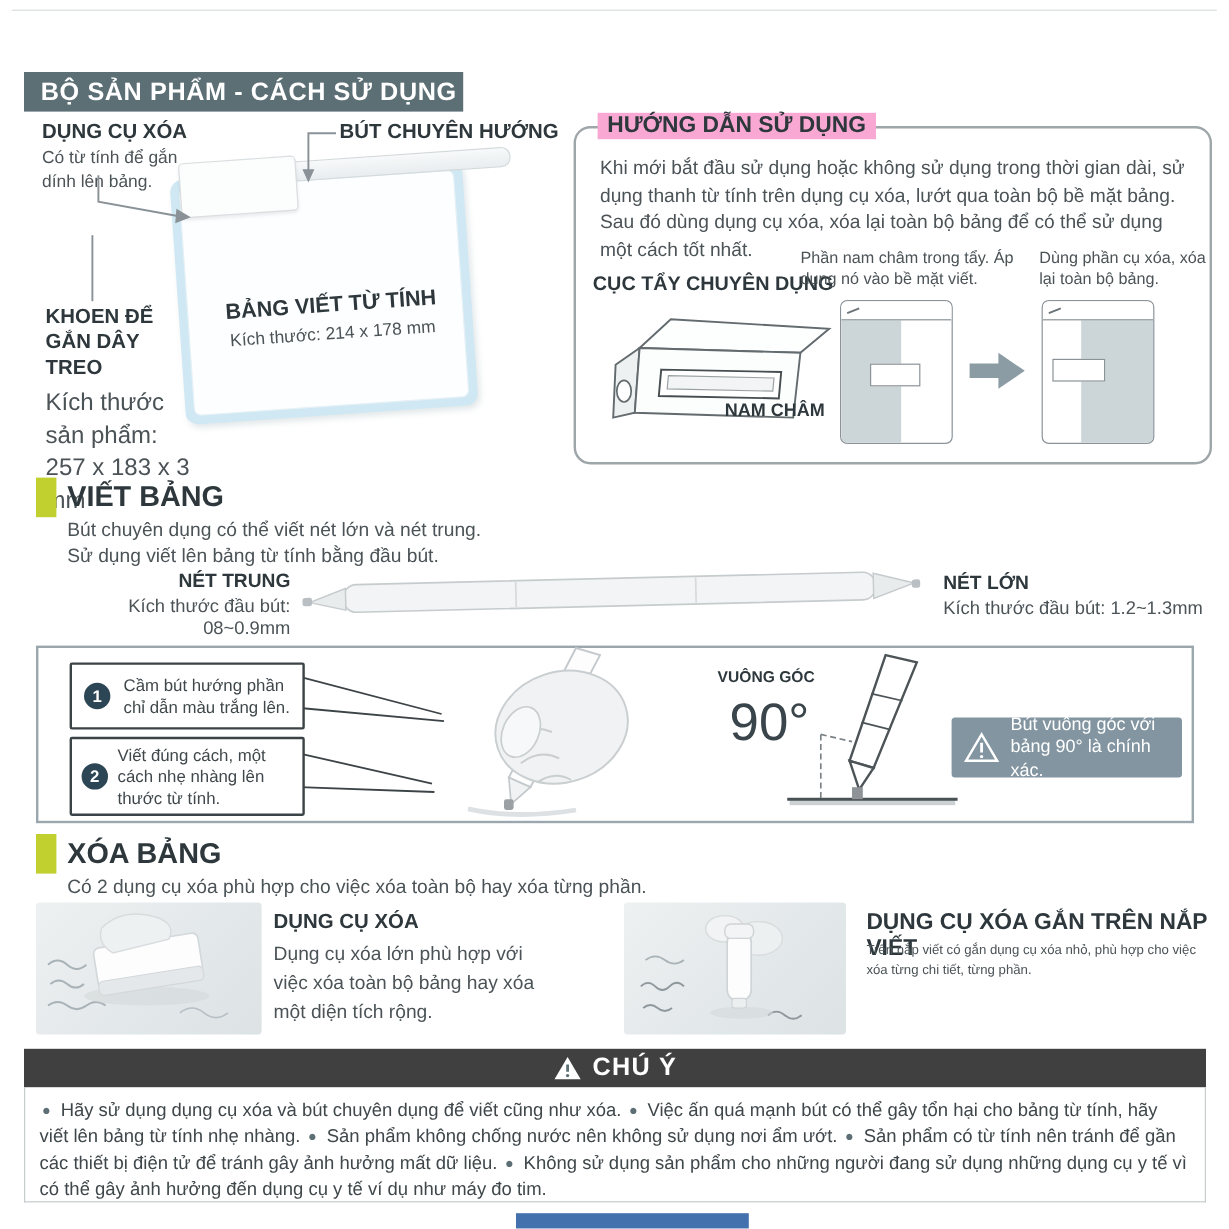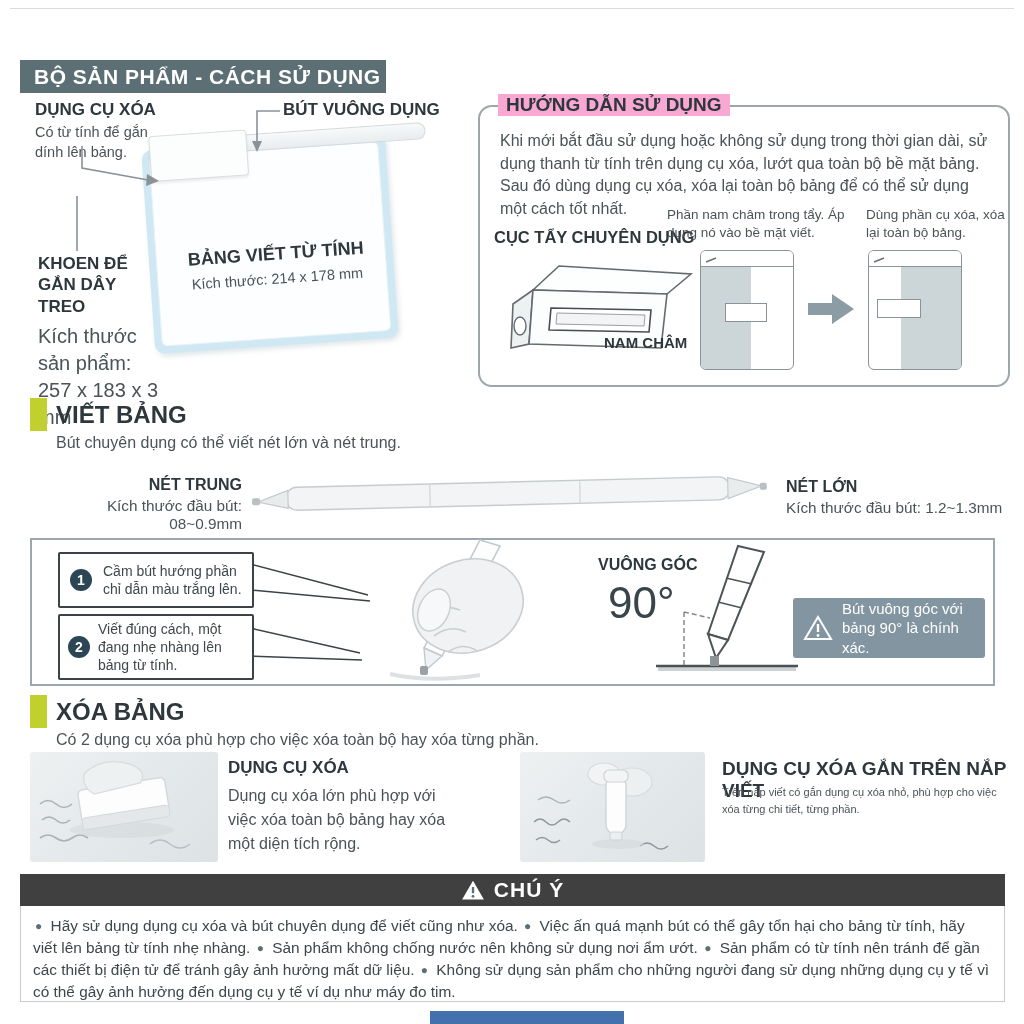--- a/index.html
+++ b/index.html
@@ -42,21 +42,21 @@
 
   <div class="abs" style="left:10px;right:10px;top:8px;height:1px;background:#d9dcdd;"></div>
 
   <div class="abs hdr-bar" style="left:20px;top:60px;width:352px;height:33px;">
     <span>BỘ SẢN PHẨM - CÁCH SỬ DỤNG</span>
   </div>
 
   <div class="abs hd" style="left:35px;top:100px;font-size:17px;">DỤNG CỤ XÓA</div>
   <div class="abs body-txt" style="left:35px;top:123px;width:126px;font-size:14.5px;line-height:1.35;">Có từ tính để gắn dính lên bảng.</div>
 
-  <div class="abs hd" style="left:283px;top:100px;font-size:17px;">BÚT VUÔNG DỤNG</div>
+  <div class="abs hd" style="left:283px;top:100px;font-size:17px;">BÚT CHUYÊN HƯỚNG</div>
 
   <div class="abs" style="left:148px;top:142px;width:244px;height:204px;transform:rotate(-4deg);background:#cfe8f3;border-radius:10px;box-shadow:2px 3px 5px rgba(90,120,135,.18);">
     <div class="abs" style="left:7px;top:7px;right:7px;bottom:7px;background:#fdfeff;border:1px solid #e6f1f6;border-radius:6px;"></div>
     <div class="abs" style="left:55px;top:-9px;width:228px;height:15px;background:linear-gradient(#f7f9fa,#e9edef);border:1px solid #d4dadc;border-radius:8px;"></div>
     <div class="abs" style="left:8px;top:-14px;width:96px;height:44px;background:#fcfdfd;border:1px solid #d9dee0;border-radius:4px;box-shadow:0 2px 3px rgba(0,0,0,.08);"></div>
     <div class="abs" style="left:18px;right:8px;top:102px;text-align:center;">
       <div class="hd" style="font-size:18px;">BẢNG VIẾT TỪ TÍNH</div>
       <div class="body-txt" style="font-size:14.5px;margin-top:6px;">Kích thước: 214 x 178 mm</div>
     </div>
   </div>
@@ -121,20 +121,21 @@
           <path d="M1,7 L11,3" stroke="#6b7478" stroke-width="1.6"></path>
         </svg>
     </div>
     <div class="mini-gray" style="left:32px;top:15px;right:0;bottom:0;"></div>
     <div class="mini-eraser" style="left:8px;top:48px;width:42px;height:17px;"></div>
   </div>
 
   <div class="abs lime" style="left:30px;top:398px;width:17px;height:33px;"></div>
   <div class="abs sec-title" style="left:56px;top:398px;">VIẾT BẢNG</div>
   <div class="abs body-txt" style="left:56px;top:434px;font-size:16px;">Bút chuyên dụng có thể viết nét lớn và nét trung.</div>
+  <div class="abs body-txt" style="left:56px;top:455px;font-size:16px;">Sử dụng viết lên bảng từ tính bằng đầu bút.</div>
 
   <div class="abs" style="left:30px;top:476px;width:212px;text-align:right;">
     <div class="hd" style="font-size:16px;">NÉT TRUNG</div>
     <div class="sz-line" style="margin-top:3px;">Kích thước đầu bút: 08~0.9mm</div>
   </div>
   <div class="abs" style="left:786px;top:478px;width:230px;">
     <div class="hd" style="font-size:16px;">NÉT LỚN</div>
     <div class="sz-line" style="margin-top:3px;">Kích thước đầu bút: 1.2~1.3mm</div>
   </div>
 
@@ -151,48 +152,48 @@
   </svg>
 
   <div class="abs big-box" style="left:30px;top:538px;width:961px;height:144px;"></div>
 
   <div class="abs step-box" style="left:58px;top:552px;width:192px;height:52px;">
     <div class="abs step-circle" style="left:10px;top:15px;">1</div>
     <div class="abs step-text" style="left:43px;top:8px;width:142px;">Cầm bút hướng phần chỉ dẫn màu trắng lên.</div>
   </div>
   <div class="abs step-box" style="left:58px;top:614px;width:192px;height:62px;">
     <div class="abs step-circle" style="left:8px;top:20px;">2</div>
-    <div class="abs step-text" style="left:38px;top:4px;width:148px;">Viết đúng cách, một đang nhẹ nhàng lên bảng từ tính.</div>
+    <div class="abs step-text" style="left:38px;top:4px;width:148px;">Viết đúng cách, một cách nhẹ nhàng lên thước từ tính.</div>
   </div>
 
   <svg class="abs" style="left:330px;top:536px;" width="210" height="146" viewBox="0 0 210 146">
     <path d="M60,138 Q100,147 150,139" stroke="#dde1e3" stroke-width="4" fill="none"></path>
     <polygon points="150,4 170,10 112,120 94,112" fill="#fdfdfe" stroke="#c3c9cc" stroke-width="1.6"></polygon>
     <polygon points="94,112 112,120 96,134" fill="#f0f2f3" stroke="#c3c9cc" stroke-width="1.4"></polygon>
     <rect x="90" y="130" width="8" height="9" rx="2" fill="#9aa0a3"></rect>
     <ellipse cx="138" cy="70" rx="56" ry="46" fill="#f0f2f3" stroke="#c9ced1" stroke-width="1.6" transform="rotate(-18 138 70)"></ellipse>
     <path d="M96,82 q14,-16 34,-8 M104,100 q16,-12 32,-4 M118,116 q14,-10 28,-2" stroke="#c9ced1" stroke-width="1.6" fill="none"></path>
     <ellipse cx="104" cy="74" rx="15" ry="22" fill="#f7f8f9" stroke="#c9ced1" stroke-width="1.4" transform="rotate(24 104 74)"></ellipse>
   </svg>
 
-  <div class="abs hd" style="left:598px;top:556px;font-size:16px;">VUÔNG GÓC</div>
+  <div class="abs hd" style="left:598px;top:556px;font-size:13px;">VUÔNG GÓC</div>
   <div class="abs" style="left:608px;top:578px;font-size:44px;color:#39454a;">90°</div>
 
   <svg class="abs" style="left:648px;top:540px;" width="152" height="138" viewBox="0 0 152 138">
     <rect x="10" y="126" width="138" height="5" fill="#ccd1d4"></rect>
     <line x1="8" y1="126" x2="150" y2="126" stroke="#4a5154" stroke-width="2.4"></line>
     <path d="M36,72 L36,126 M36,72 L62,78" stroke="#7b8286" stroke-width="1.4" stroke-dasharray="5 3" fill="none"></path>
     <polygon points="90,6 116,12 80,100 60,94" fill="#fff" stroke="#4d5457" stroke-width="2"></polygon>
     <line x1="78" y1="38" x2="104" y2="44" stroke="#4d5457" stroke-width="1.4"></line>
     <line x1="70" y1="62" x2="94" y2="68" stroke="#4d5457" stroke-width="1.4"></line>
     <polygon points="60,94 80,100 68,118" fill="#fff" stroke="#4d5457" stroke-width="2"></polygon>
     <rect x="62" y="116" width="9" height="10" fill="#8d9396"></rect>
   </svg>
 
-  <div class="abs note-box" style="left:793px;top:598px;width:192px;height:60px;">
+  <div class="abs note-box" style="left:793px;top:598px;width:192px;height:50px;">
     <svg width="30" height="27" viewBox="0 0 30 27" style="flex:0 0 auto;">
       <polygon points="15,2 28,24 2,24" fill="none" stroke="#fff" stroke-width="2"></polygon>
       <line x1="15" y1="9" x2="15" y2="17" stroke="#fff" stroke-width="2.4"></line>
       <circle cx="15" cy="20.5" r="1.4" fill="#fff"></circle>
     </svg>
     <div class="note-text">Bút vuông góc với bảng 90° là chính xác.</div>
   </div>
 
   <div class="abs lime" style="left:30px;top:695px;width:17px;height:33px;"></div>
   <div class="abs sec-title" style="left:56px;top:695px;">XÓA BẢNG</div>

